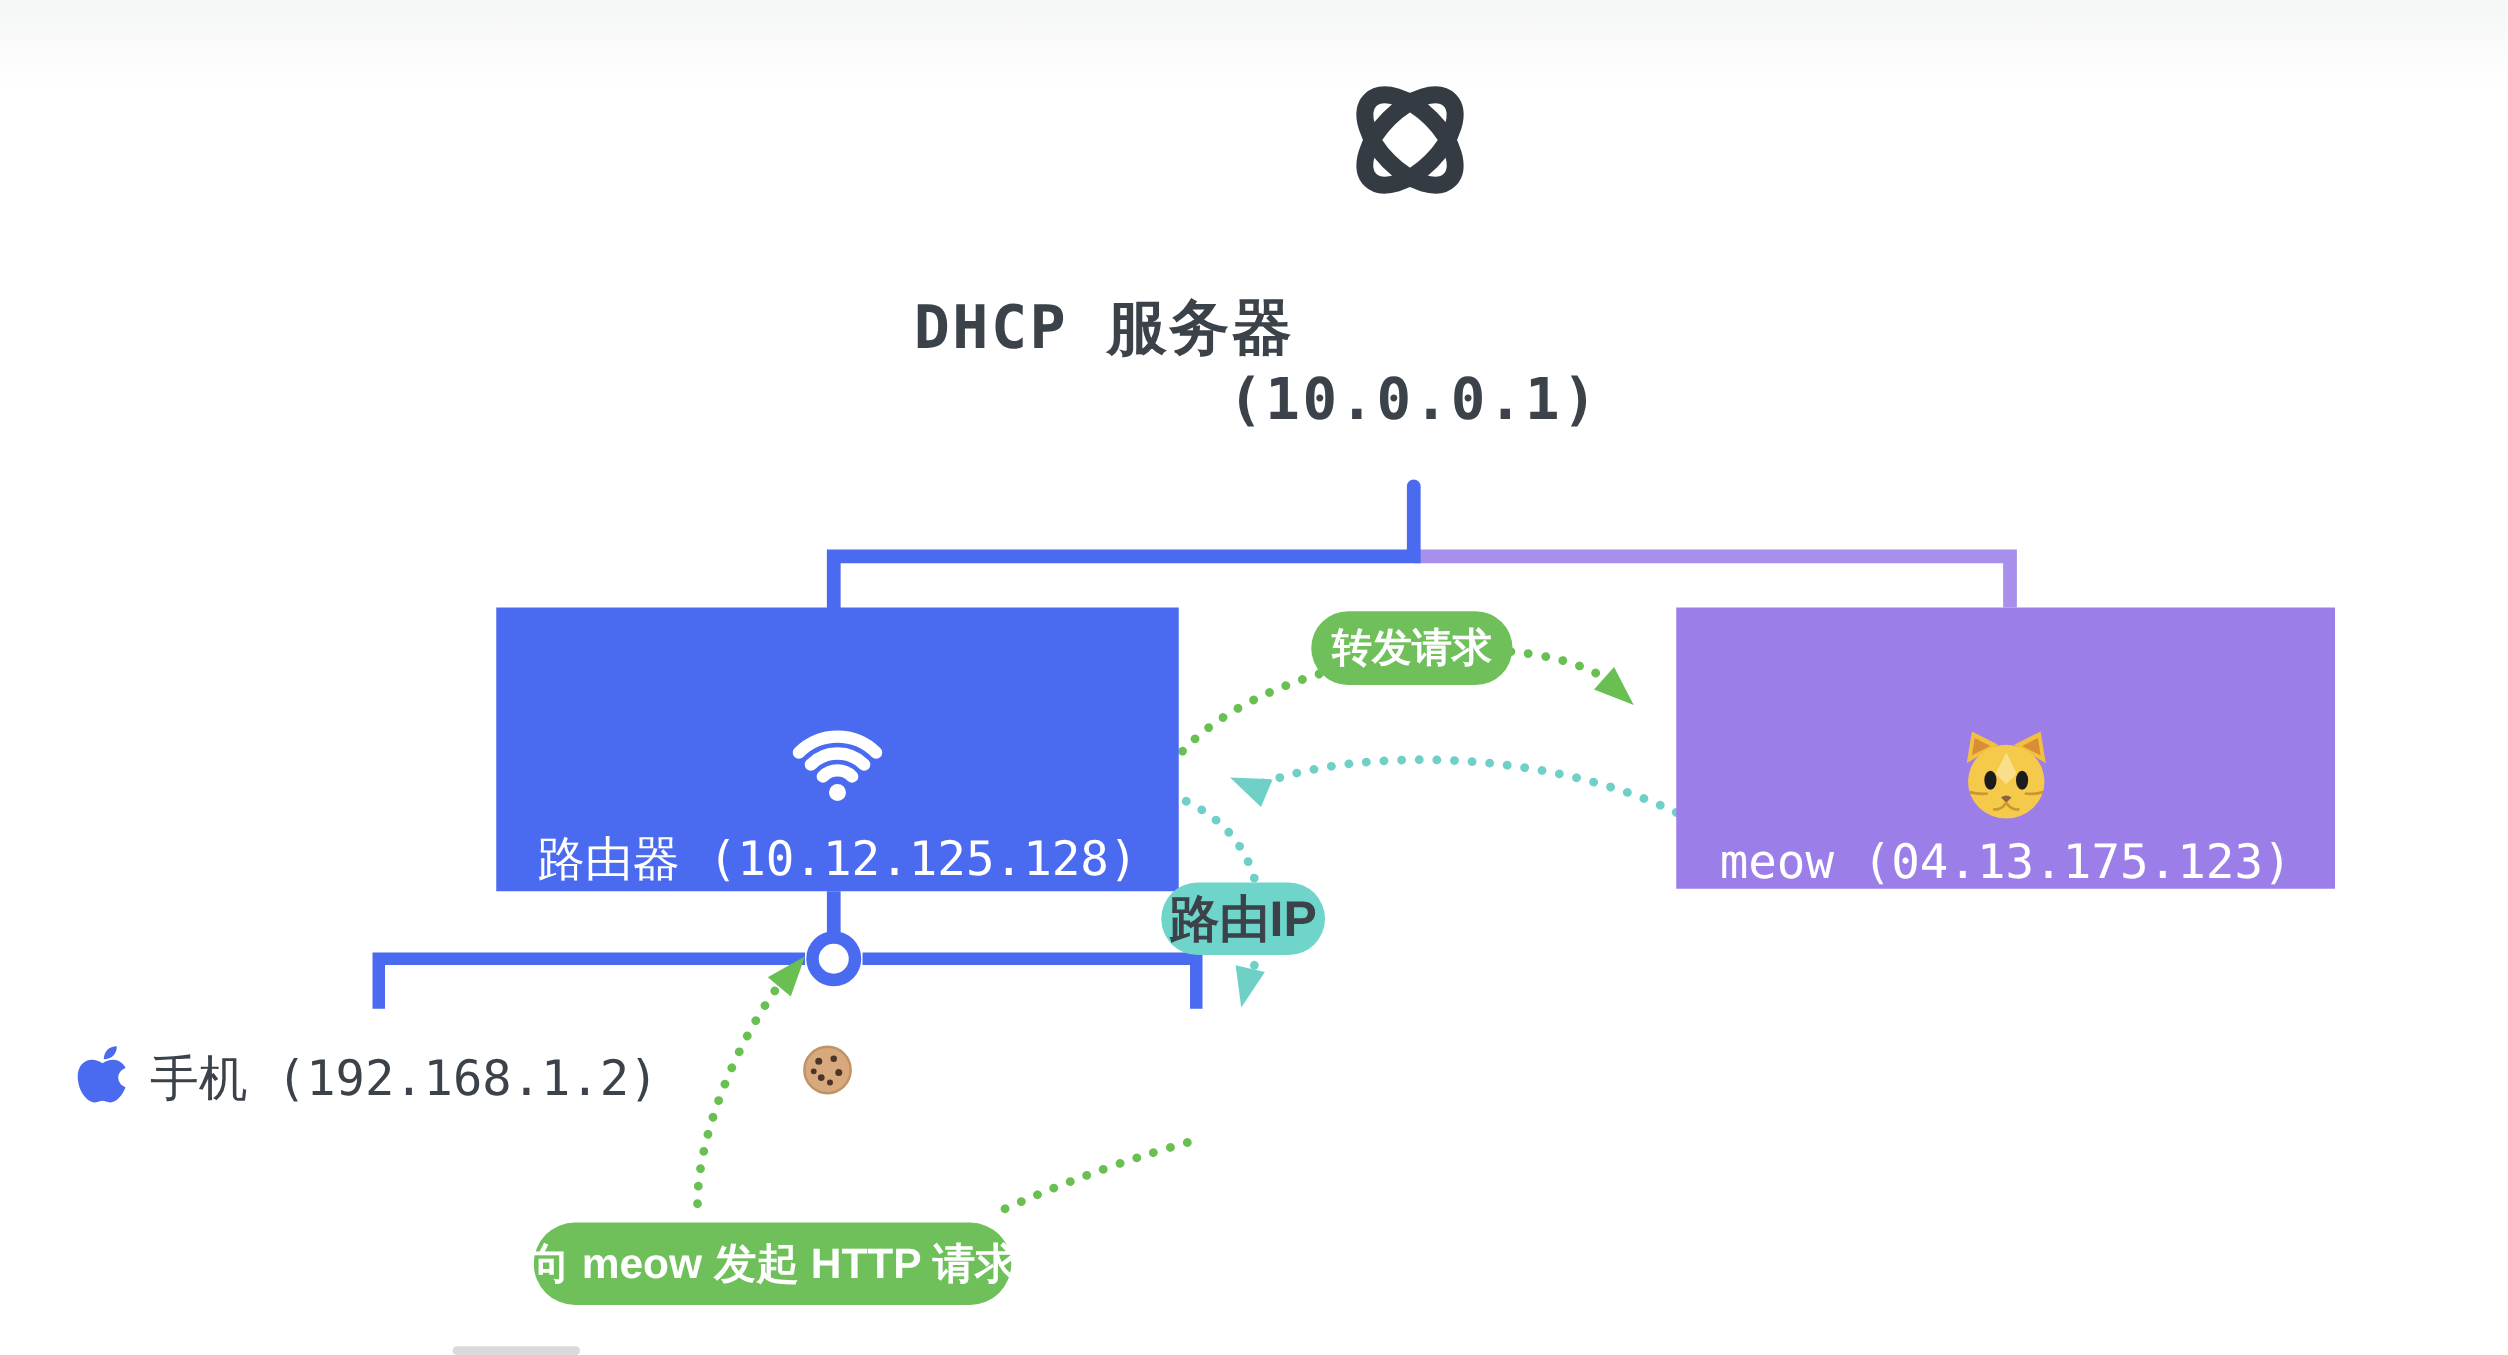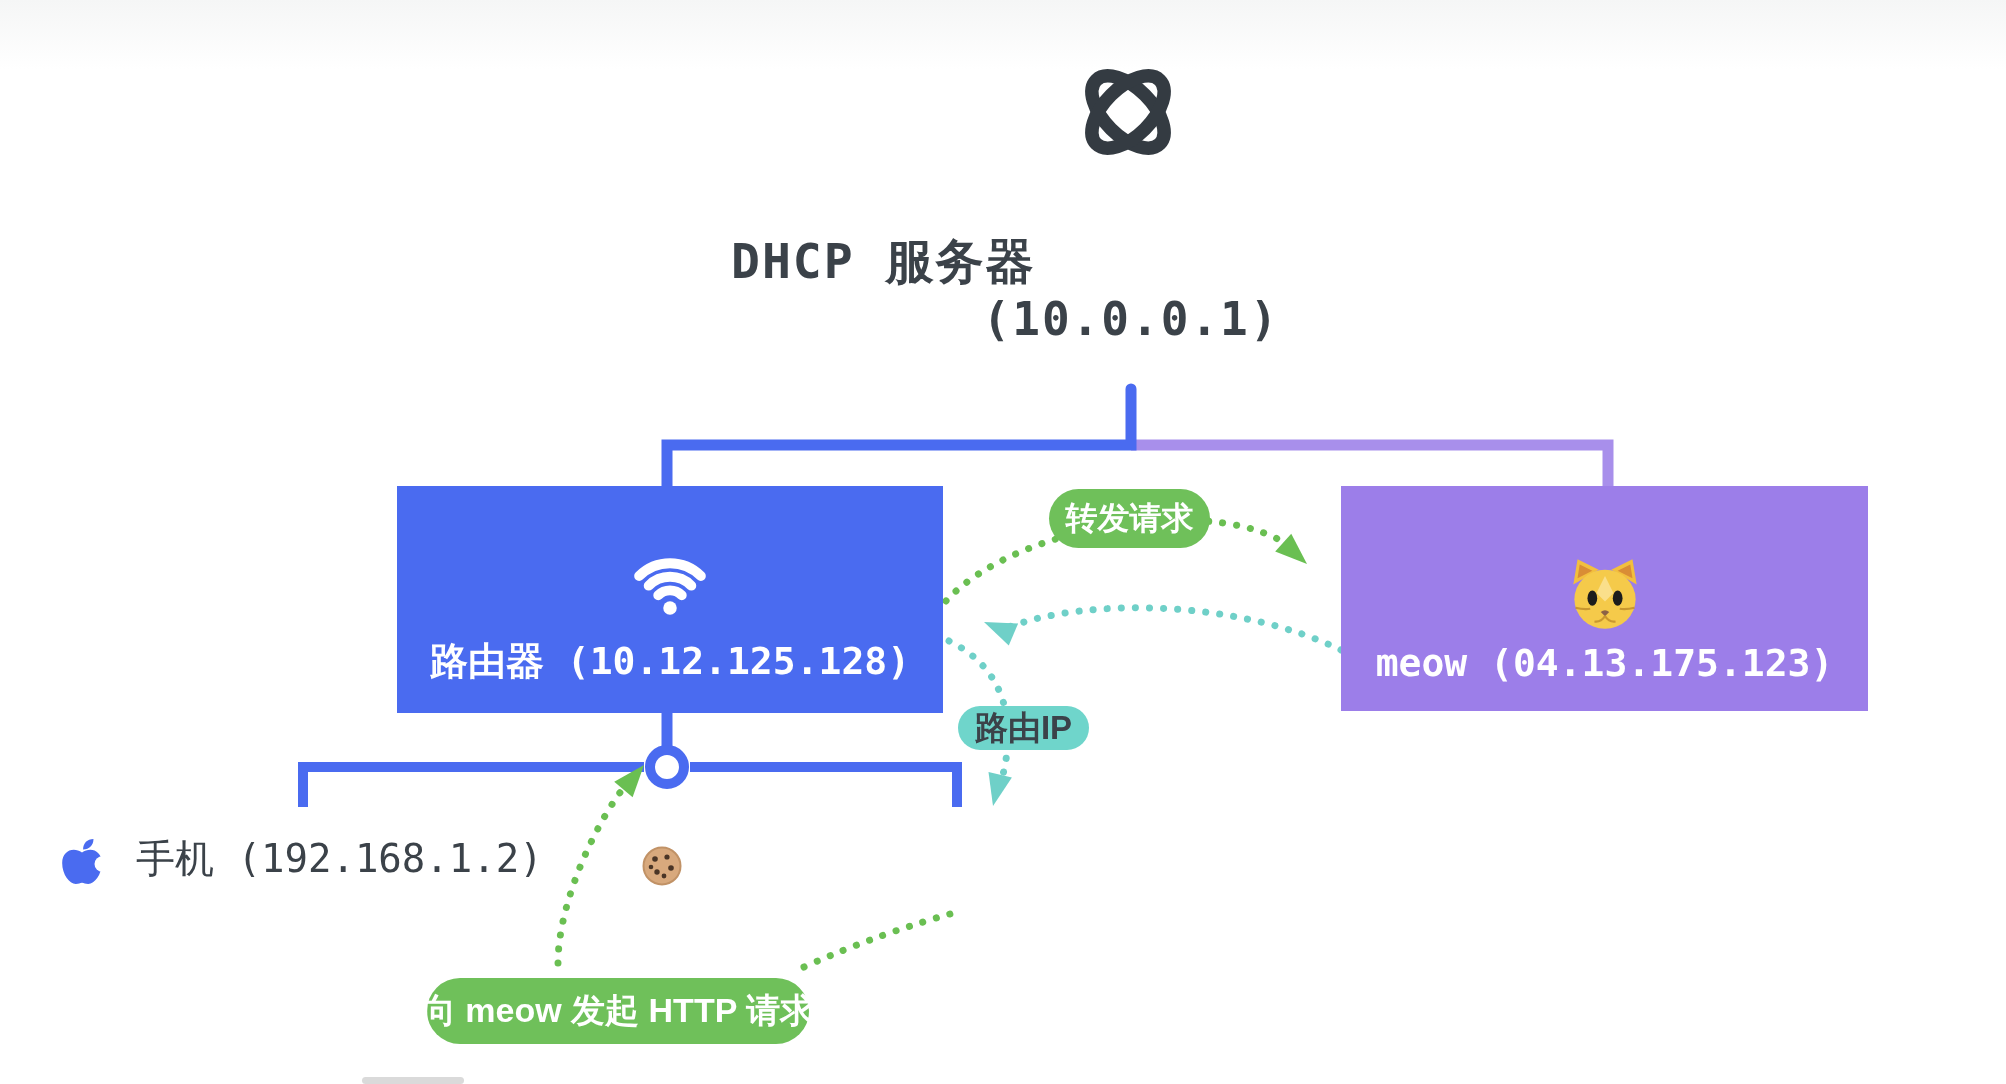--- a/index.html
+++ b/index.html
@@ -15,40 +15,40 @@
   .dhcp-title{
     left:731px;top:230px;width:800px;text-align:left;
     font-size:48px;font-weight:bold;color:#3b4249;letter-spacing:2px;
   }
   .dhcp-ip{
     left:731px;top:292px;width:800px;text-align:center;
     font-size:46px;font-weight:bold;color:#3b4249;letter-spacing:2px;
   }
   
   .node{display:flex;flex-direction:column;align-items:center;justify-content:flex-end;z-index:2;}
-  .node .label{color:#fff;font-size:38px;font-weight:bold;white-space:nowrap;margin-bottom:26px;}
+  .node .label{color:#fff;font-size:38px;font-weight:normal;white-space:nowrap;}
   #router-box{left:397px;top:486px;width:546px;height:227px;background:#4a6bf0;}
   #meow-box{left:1341px;top:486px;width:527px;height:225px;background:#9c7ee9;}
   #router-box .node-icon{margin-bottom:14px;}
   #meow-box .node-icon{margin-bottom:10px;}
   
-  .device{display:flex;align-items:flex-end;gap:32px;z-index:2;color:#3b4249;}
+  .device{display:flex;align-items:flex-start;gap:16px;z-index:2;color:#3b4249;}
   .device .label{font-size:39px;font-weight:500;white-space:nowrap;}
   #phone-row{left:60px;top:836px;height:50px;}
   #cookiecats-row{left:642px;top:836px;height:50px;}
   
   .bubble{
     display:flex;align-items:center;justify-content:center;
     border-radius:999px;white-space:nowrap;z-index:3;font-weight:600;
   }
   .bubble.green{background:#6fc05a;color:#ffffff;}
   .bubble.teal{background:#6fd5cb;color:#3b4249;}
   #bubble-forward{left:1049px;top:489px;width:161px;height:59px;font-size:32px;}
   #bubble-return{left:1090px;top:633px;width:187px;height:58px;font-size:33px;}
-  #bubble-routeip{left:958px;top:706px;width:131px;height:44px;font-size:33px;}
+  #bubble-routeip{left:929px;top:706px;width:131px;height:58px;font-size:40px;}
   #bubble-http{left:427px;top:978px;width:382px;height:66px;font-size:34px;}
   
   #connector-layer{left:0;top:0;z-index:1;}
   #bottom-bar{left:362px;top:1077px;width:102px;height:7px;border-radius:4px;background:#dadada;z-index:2;}
 </style>
 </head>
 <body>
 
 <div id="stage">
 

